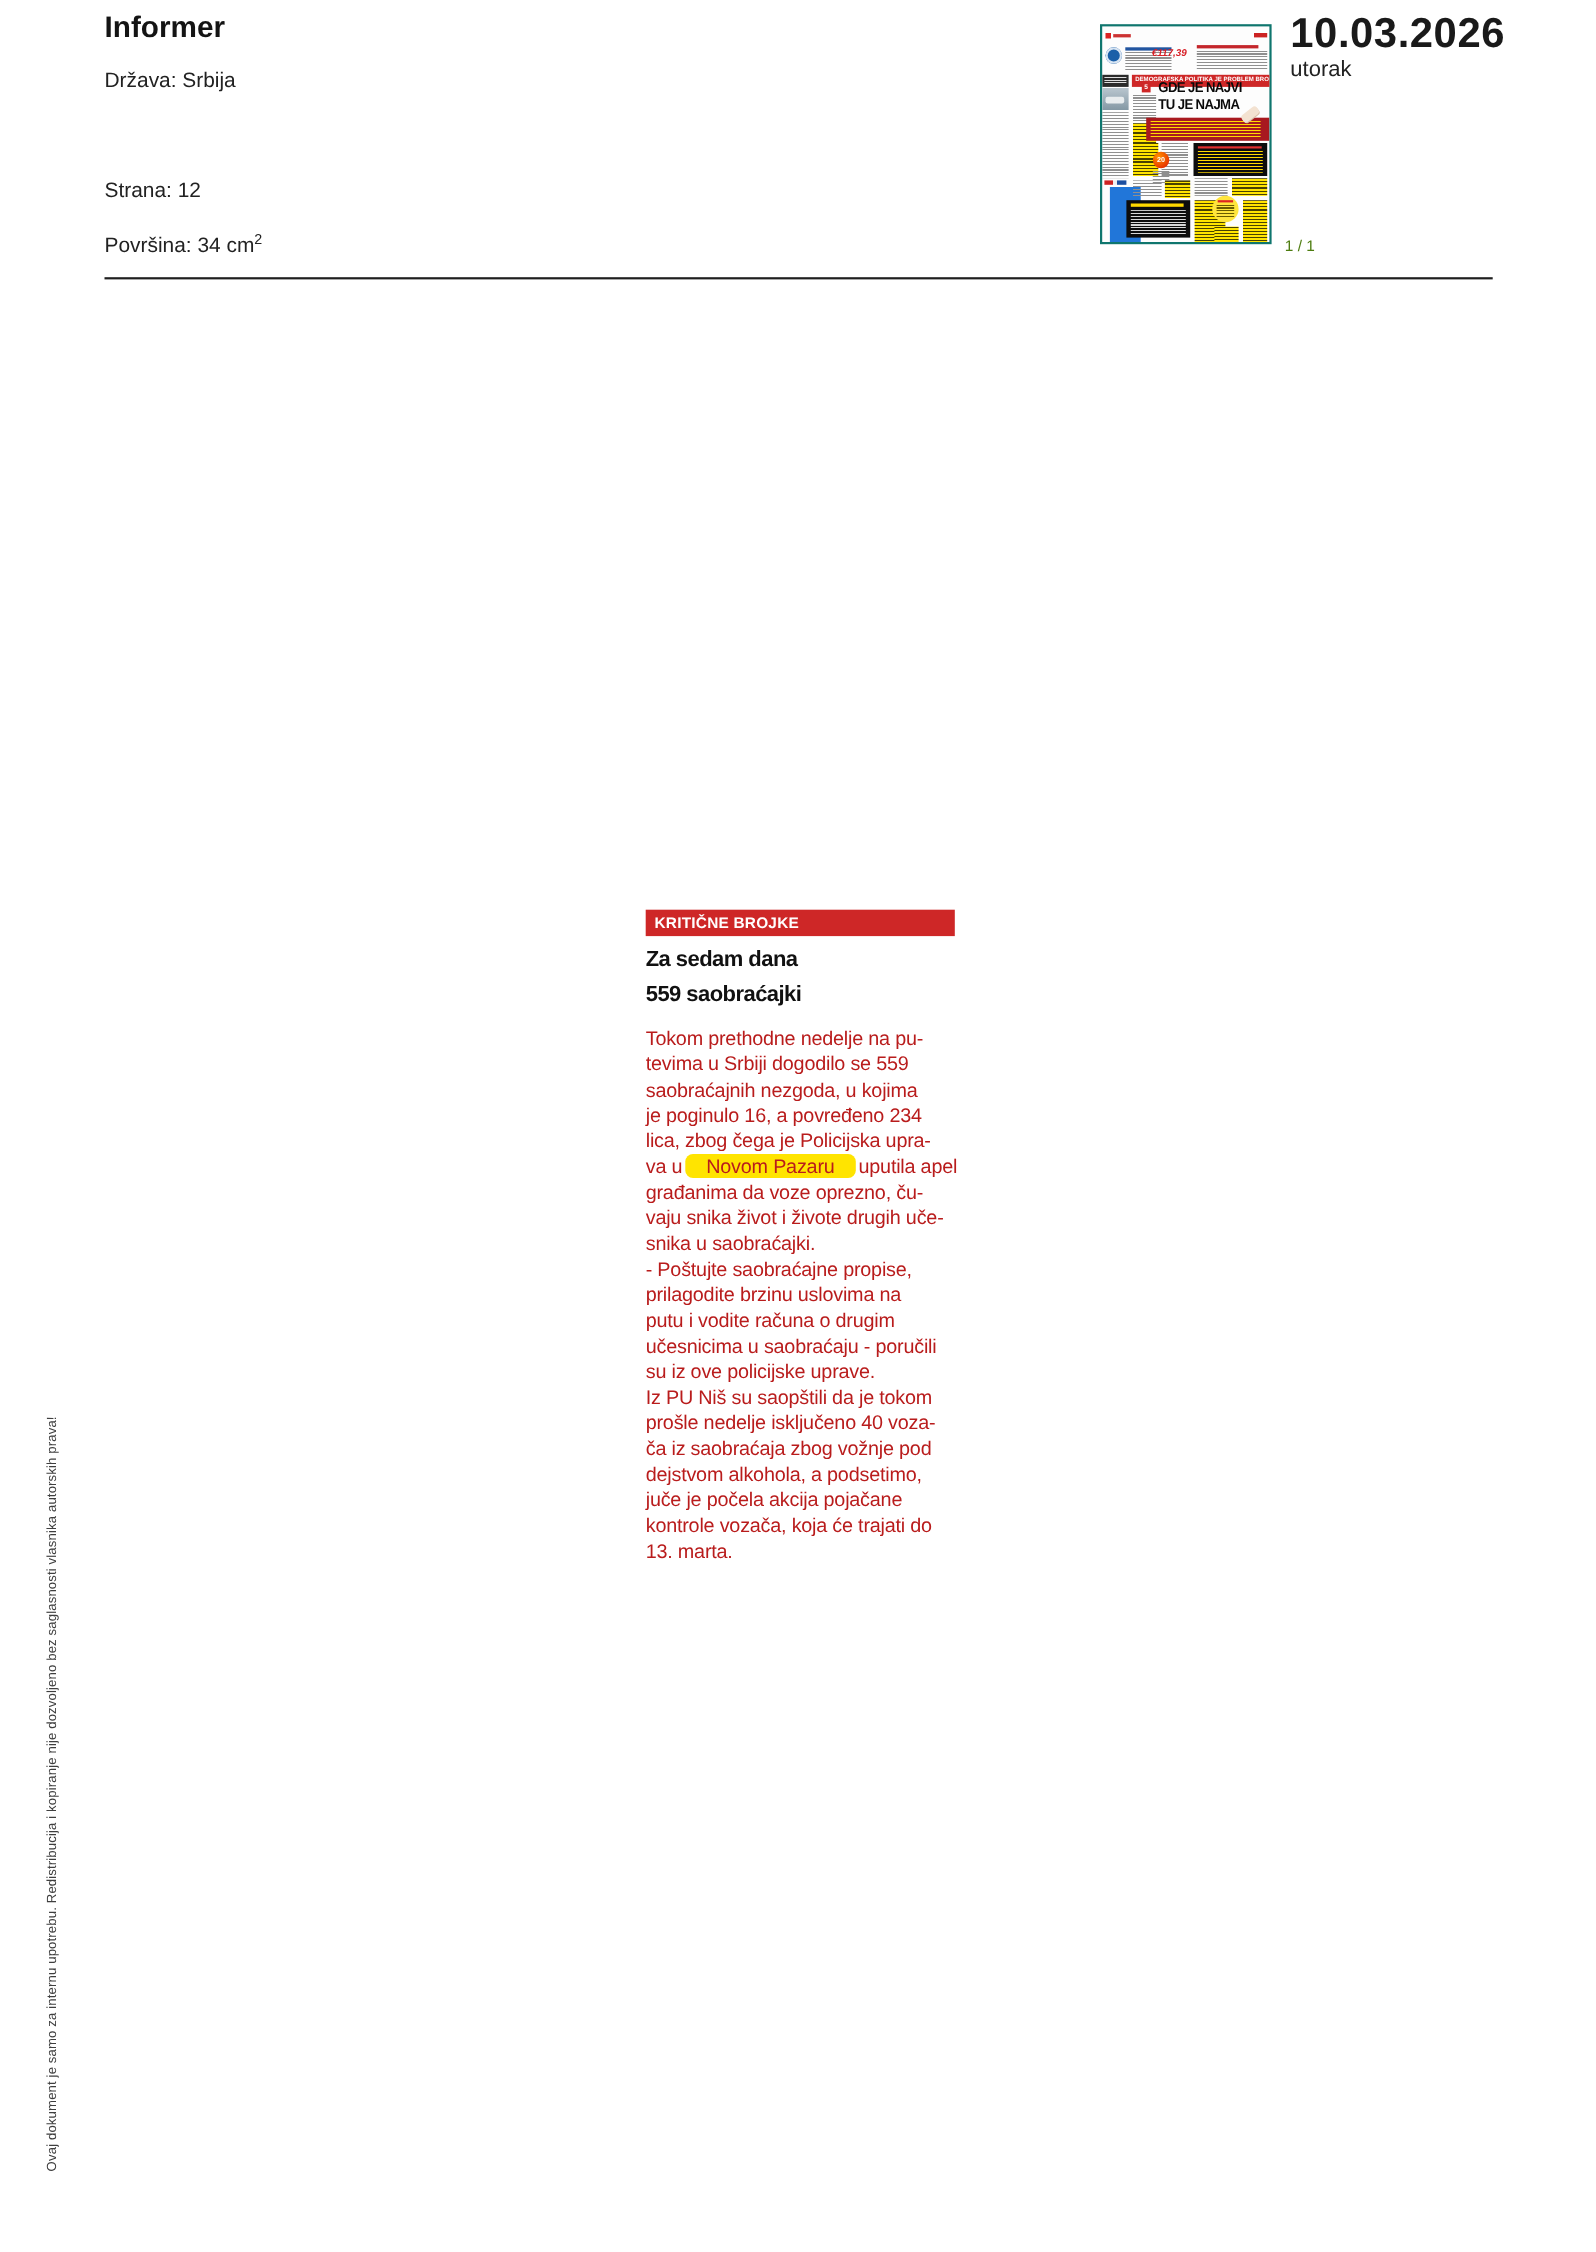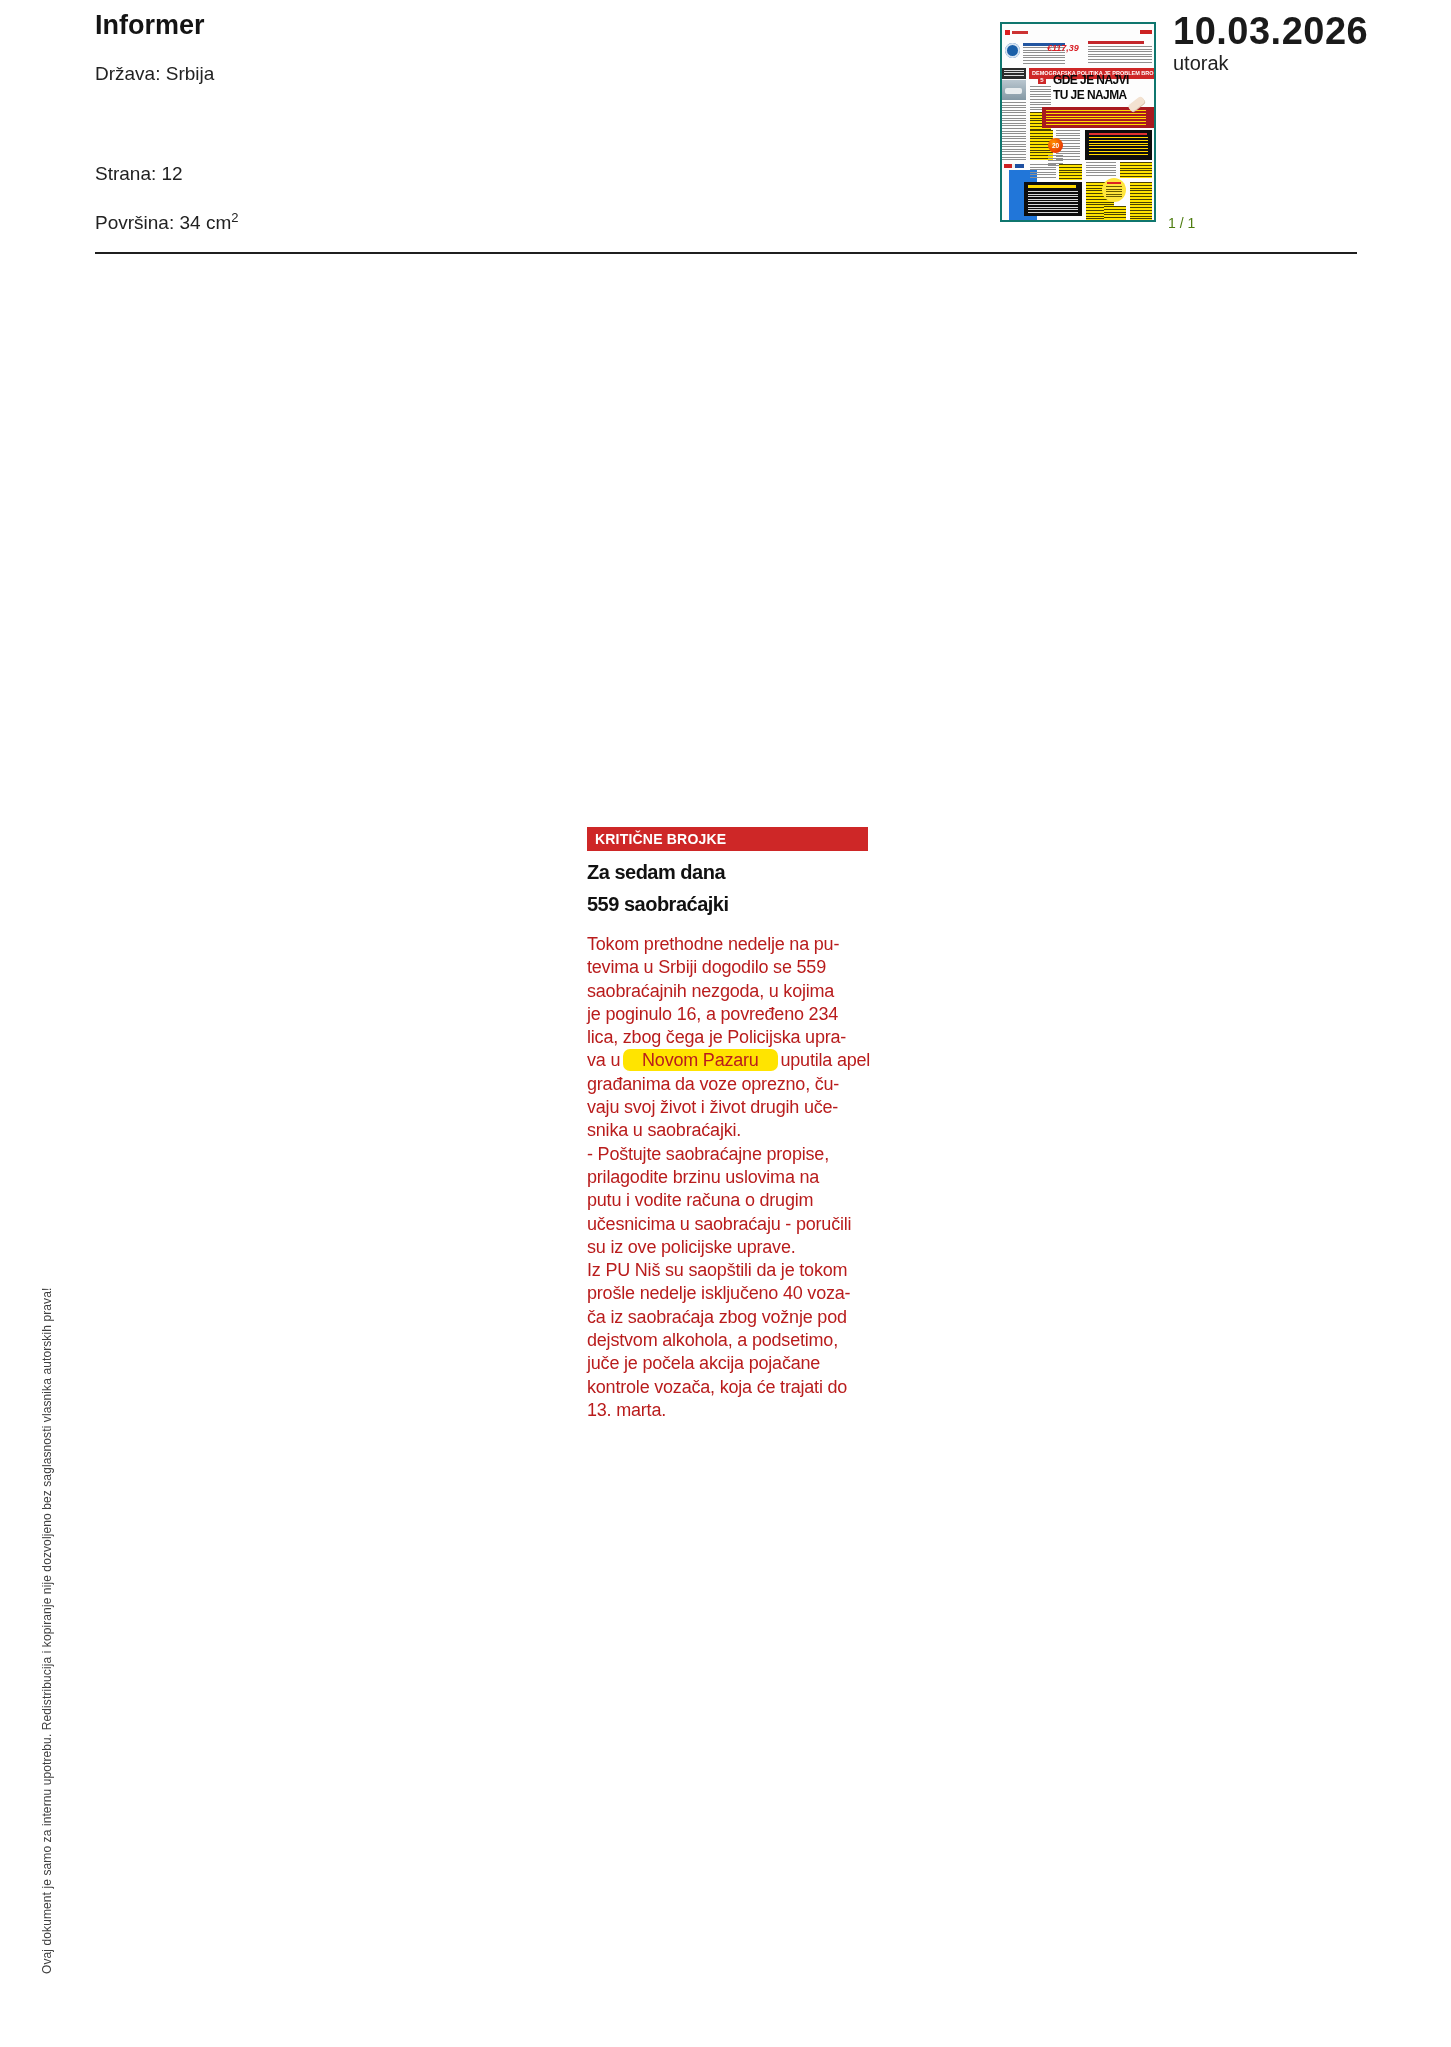--- a/index.html
+++ b/index.html
@@ -173,21 +173,21 @@
   <div class="kicker">KRITIČNE BROJKE</div>
   <div class="headline"><span>Za sedam dana</span><br><span>559 saobraćajki</span></div>
   <div class="article-body">
       <div class="article-line"><span>Tokom prethodne nedelje na pu-</span></div>
       <div class="article-line"><span>tevima u Srbiji dogodilo se 559</span></div>
       <div class="article-line"><span>saobraćajnih nezgoda, u kojima</span></div>
       <div class="article-line"><span>je poginulo 16, a povređeno 234</span></div>
       <div class="article-line"><span>lica, zbog čega je Policijska upra-</span></div>
       <div class="article-line"><span>va u </span><span class="hl">Novom Pazaru</span><span> uputila apel</span></div>
       <div class="article-line"><span>građanima da voze oprezno, ču-</span></div>
-      <div class="article-line"><span>vaju svoj život i život drugih uče-</span></div>
+      <div class="article-line"><span>vaju snika život i živote drugih uče-</span></div>
       <div class="article-line"><span>snika u saobraćajki.</span></div>
       <div class="article-line"><span>- Poštujte saobraćajne propise,</span></div>
       <div class="article-line"><span>prilagodite brzinu uslovima na</span></div>
       <div class="article-line"><span>putu i vodite računa o drugim</span></div>
       <div class="article-line"><span>učesnicima u saobraćaju - poručili</span></div>
       <div class="article-line"><span>su iz ove policijske uprave.</span></div>
       <div class="article-line"><span>Iz PU Niš su saopštili da je tokom</span></div>
       <div class="article-line"><span>prošle nedelje isključeno 40 voza-</span></div>
       <div class="article-line"><span>ča iz saobraćaja zbog vožnje pod</span></div>
       <div class="article-line"><span>dejstvom alkohola, a podsetimo,</span></div>

